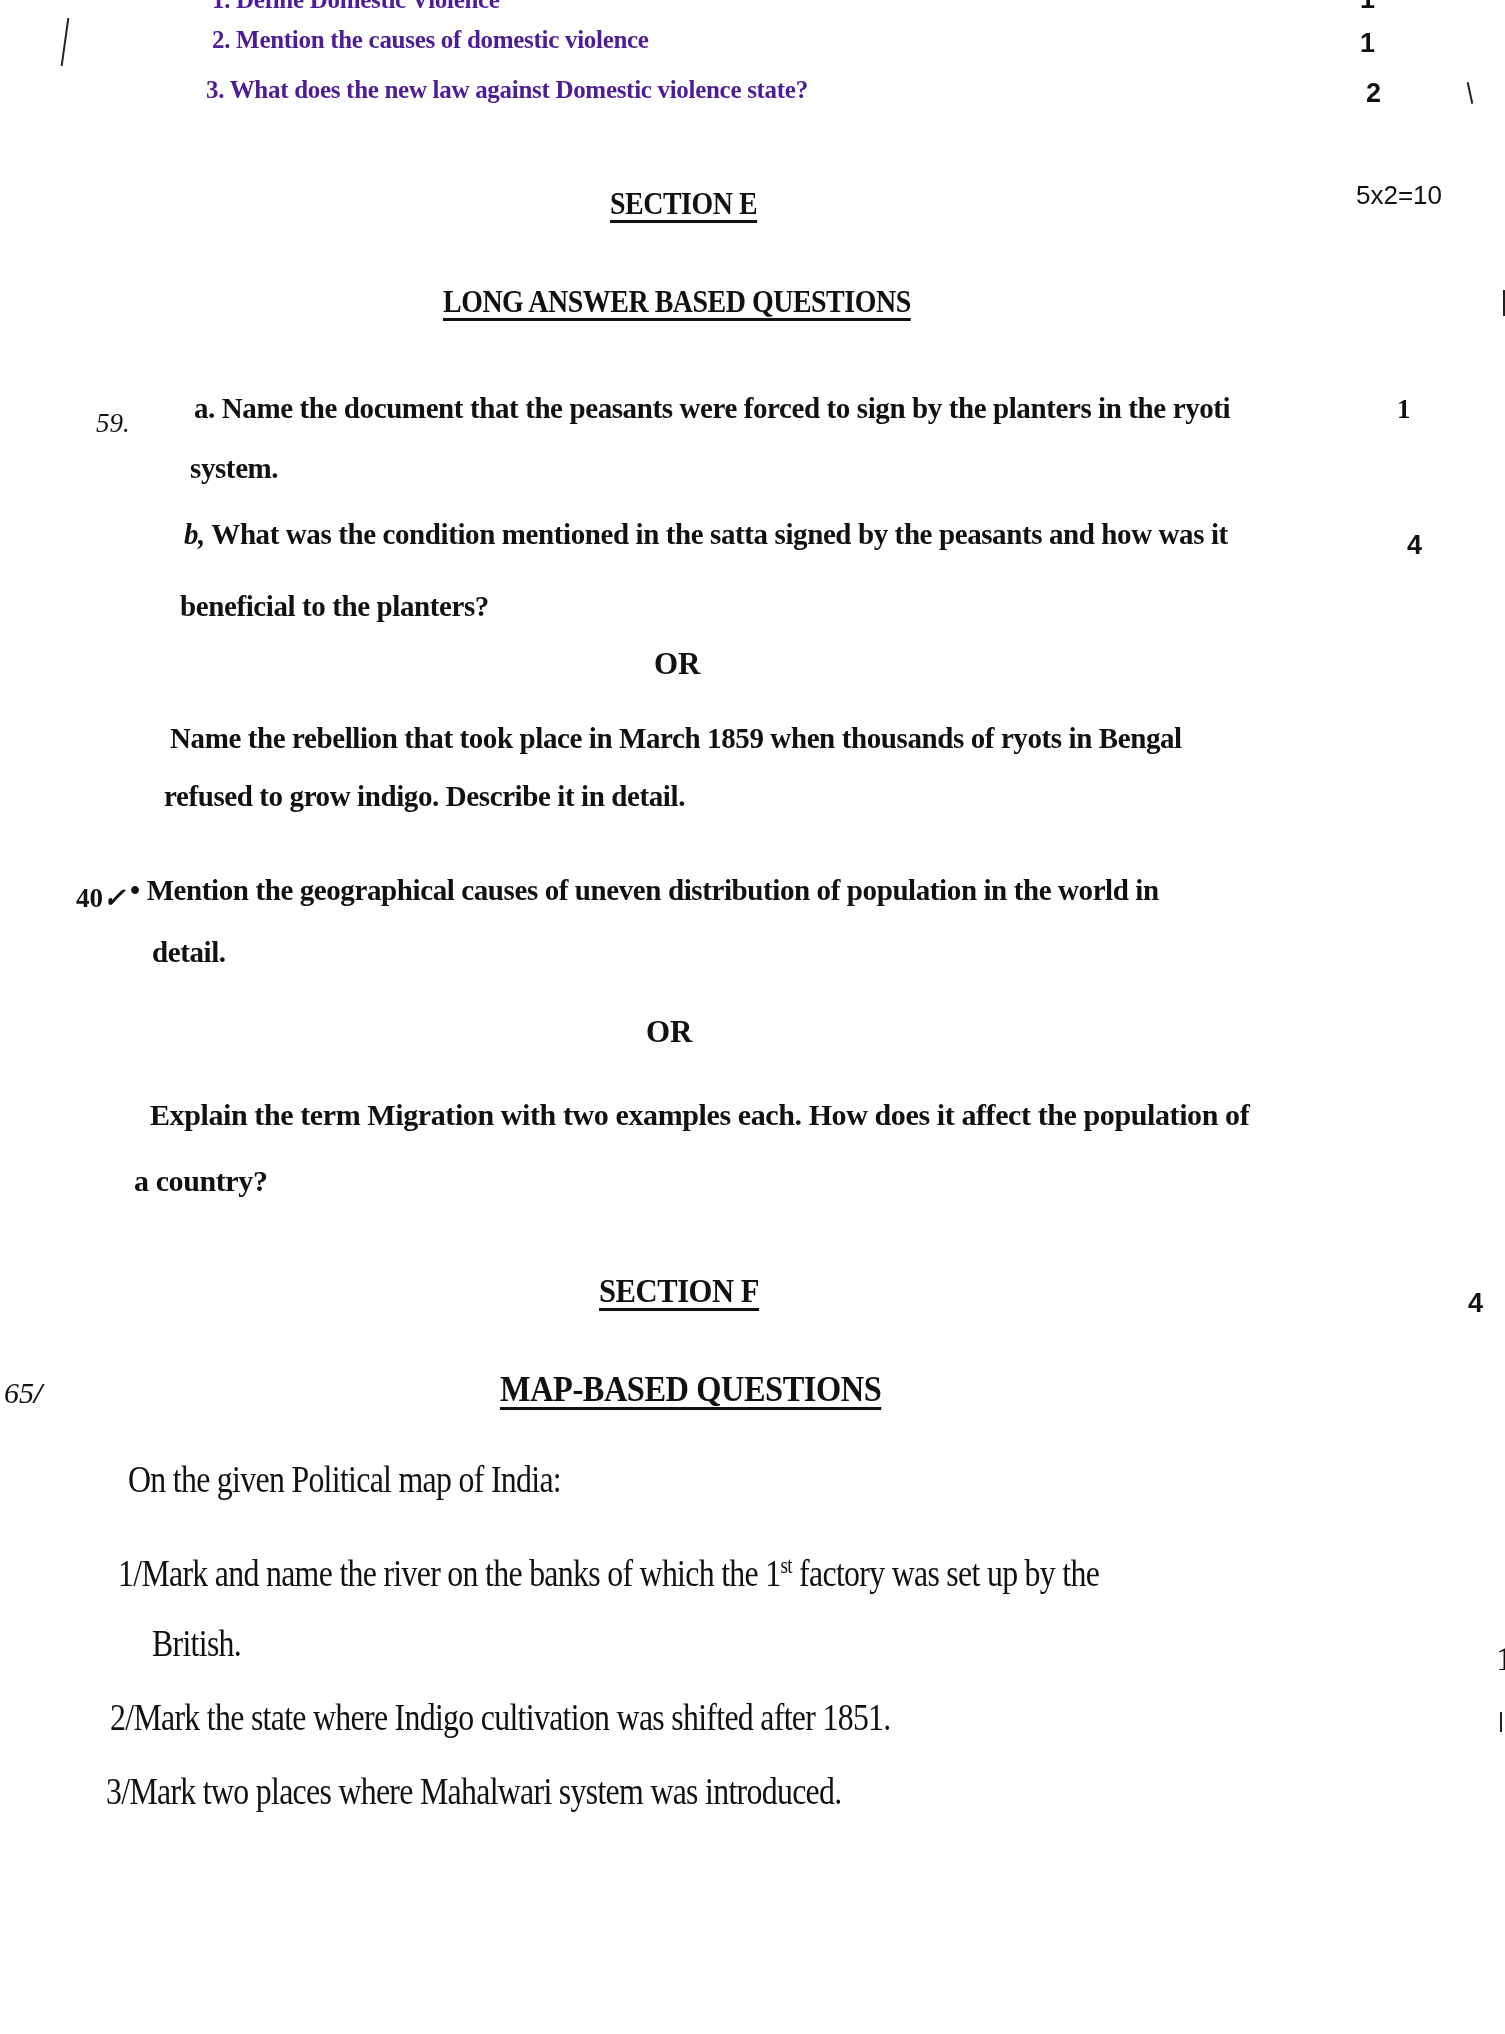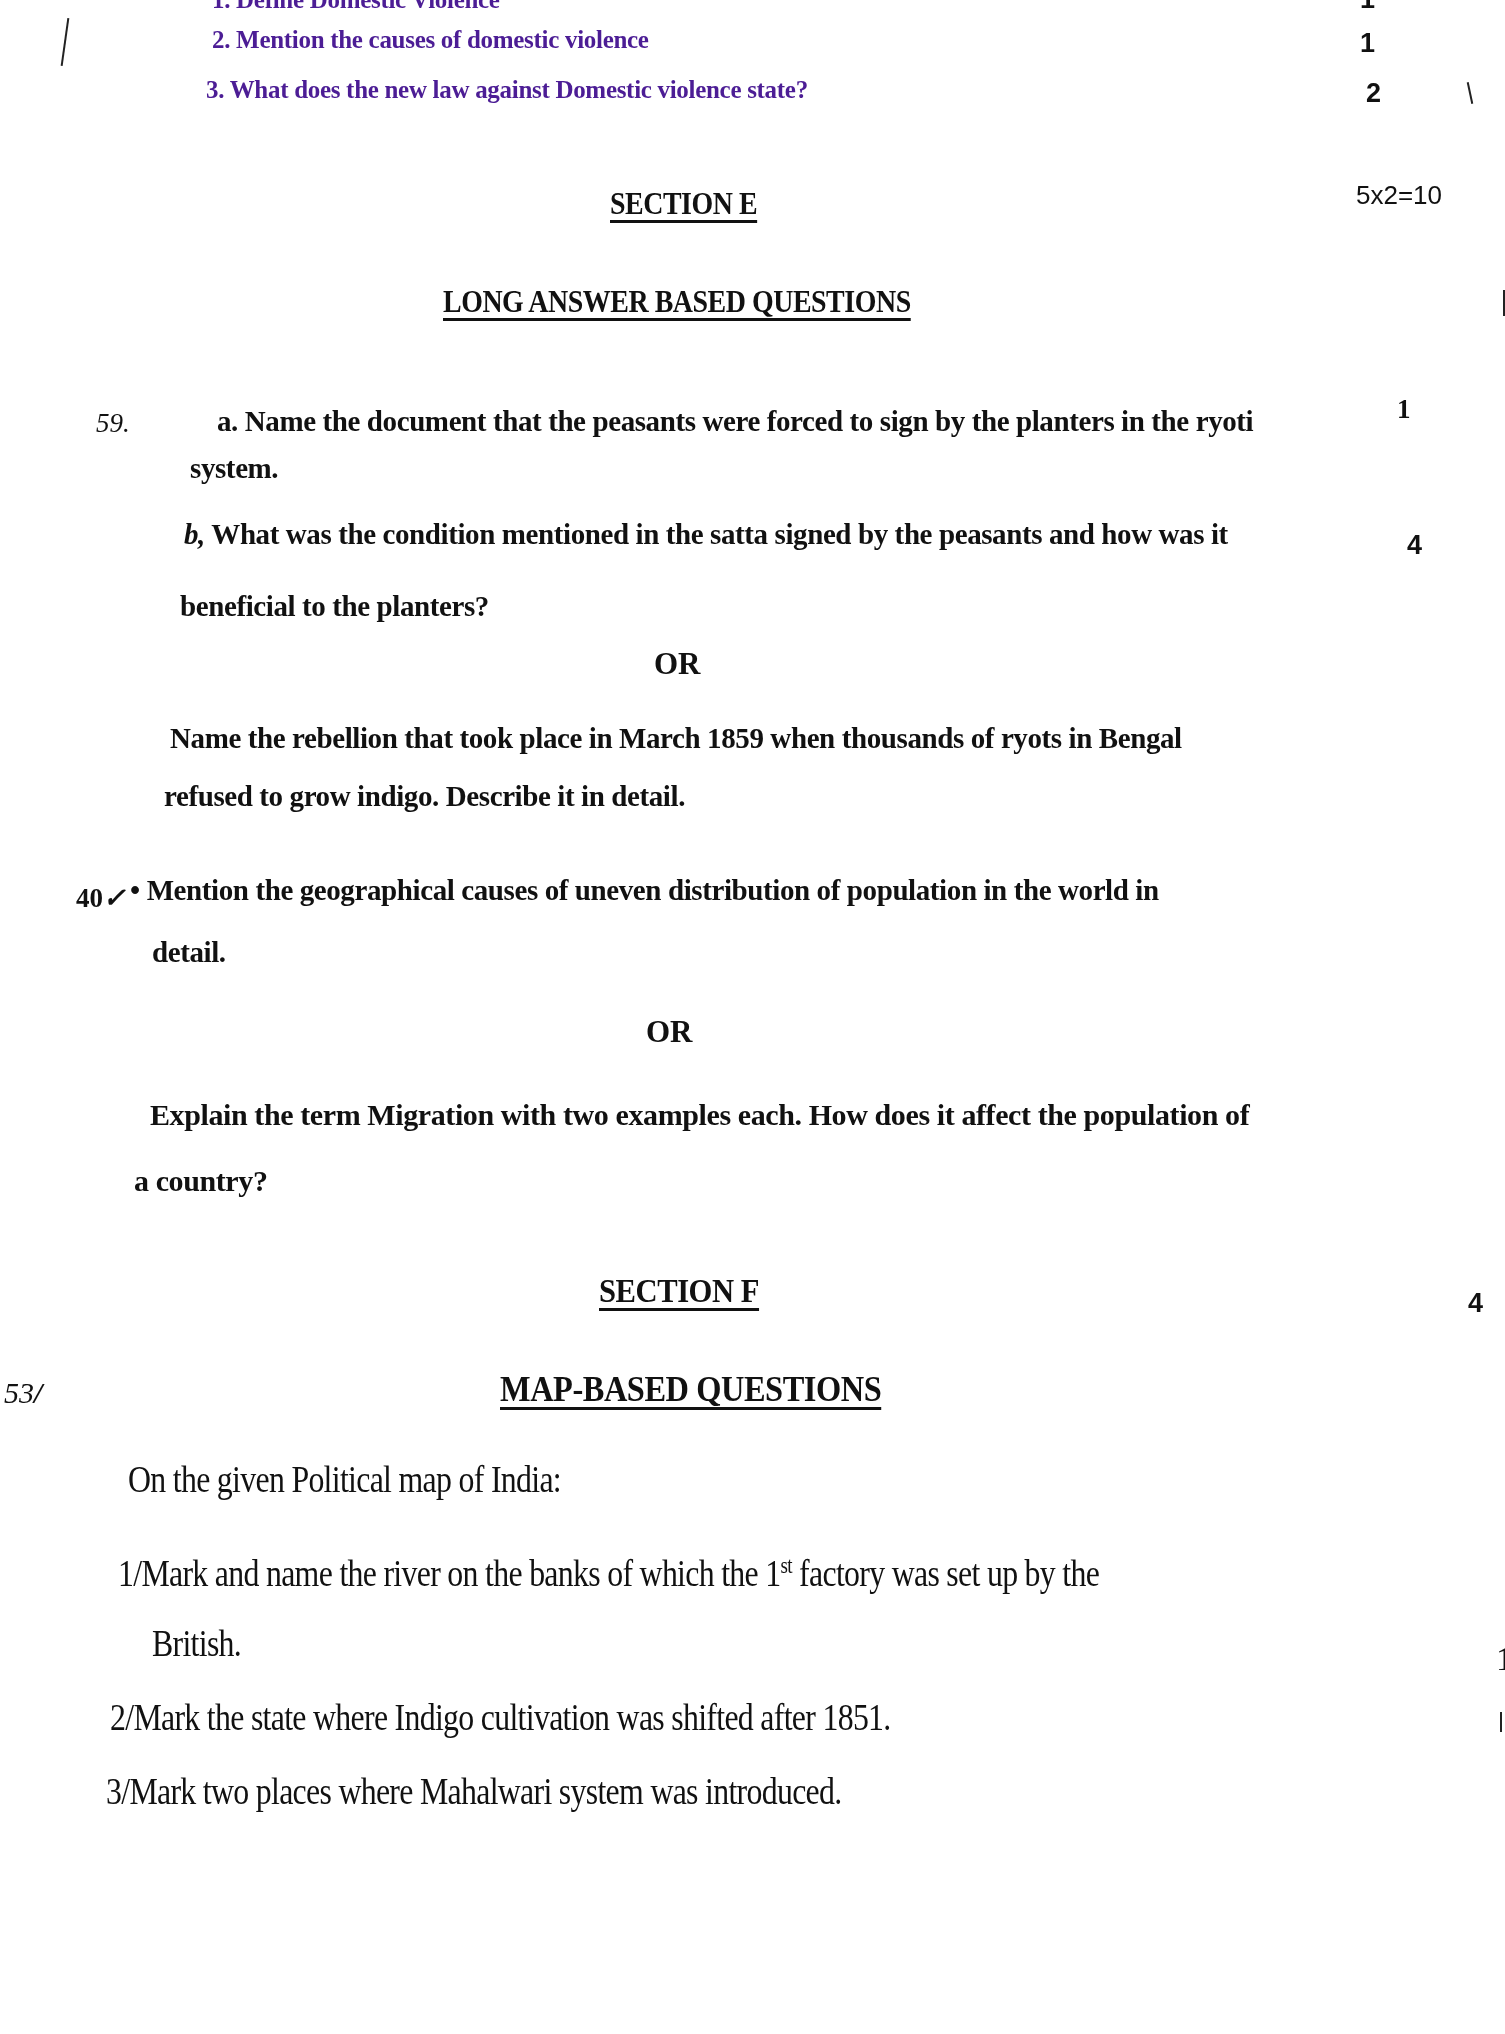--- a/index.html
+++ b/index.html
@@ -39,21 +39,21 @@
   <span>3.</span>
   <span>What does the new law against Domestic violence state?</span>
 </div>
 <div class="abs marks" style="left:1366px;top:78px;">2</div>
 
 <div class="abs heading" style="left:610px;top:186px;">SECTION E</div>
 <div class="abs marks" style="left:1356px;top:180px;font-weight:normal;font-size:26px;">5x2=10</div>
 <div class="abs heading" style="left:443px;top:284px;">LONG ANSWER BASED QUESTIONS</div>
 
 <div class="abs qnum" style="left:96px;top:408px;font-weight:normal;font-style:italic;">59.</div>
-<div class="abs q" style="left:194px;top:405px;margin-left:23px;">
+<div class="abs q" style="left:194px;top:392px;">
   <span>a.</span>
   <span>Name the document that the peasants were forced to sign by the planters in the ryoti</span>
 </div>
 <div class="abs marks" style="left:1397px;top:394px;font-family:'Liberation Serif',serif;">1</div>
 <div class="abs q" style="left:190px;top:452px;">system.</div>
 
 <div class="abs q" style="left:184px;top:518px;">
   <span style="font-style:italic;">b,</span>
   <span>What was the condition mentioned in the satta signed by the peasants and how was it</span>
 </div>
@@ -76,21 +76,21 @@
 
 <div class="abs or" style="left:646px;top:1014px;">OR</div>
 
 <div class="abs q" style="left:150px;top:1098px;font-size:30px;">Explain the term Migration with two examples each. How does it affect the population of</div>
 <div class="abs q" style="left:134px;top:1164px;font-size:30px;">a country?</div>
 
 <div class="abs heading" style="left:599px;top:1272px;font-size:34px;">SECTION F</div>
 <div class="abs marks" style="left:1468px;top:1288px;">4</div>
 
 <div class="abs qnum" style="left:4px;top:1376px;font-style:italic;font-weight:normal;font-size:30px;">
-  <span>53</span><span class="tick">/</span>
+  <span>65</span><span class="tick">/</span>
 </div>
 <div class="abs heading" style="left:500px;top:1368px;font-size:36px;">MAP-BASED QUESTIONS</div>
 
 <div class="abs big" style="left:128px;top:1458px;">On the given Political map of India:</div>
 
 <div class="abs big" style="left:118px;top:1552px;">
   <span>1</span><span>/</span><span>Mark and name the river on the banks of which the 1</span><sup>st</sup><span> factory was set up by the</span>
 </div>
 <div class="abs big" style="left:152px;top:1622px;">British.</div>
 <div class="abs marks" style="left:1496px;top:1640px;font-family:'Liberation Serif',serif;font-weight:normal;font-size:34px;">1</div>

